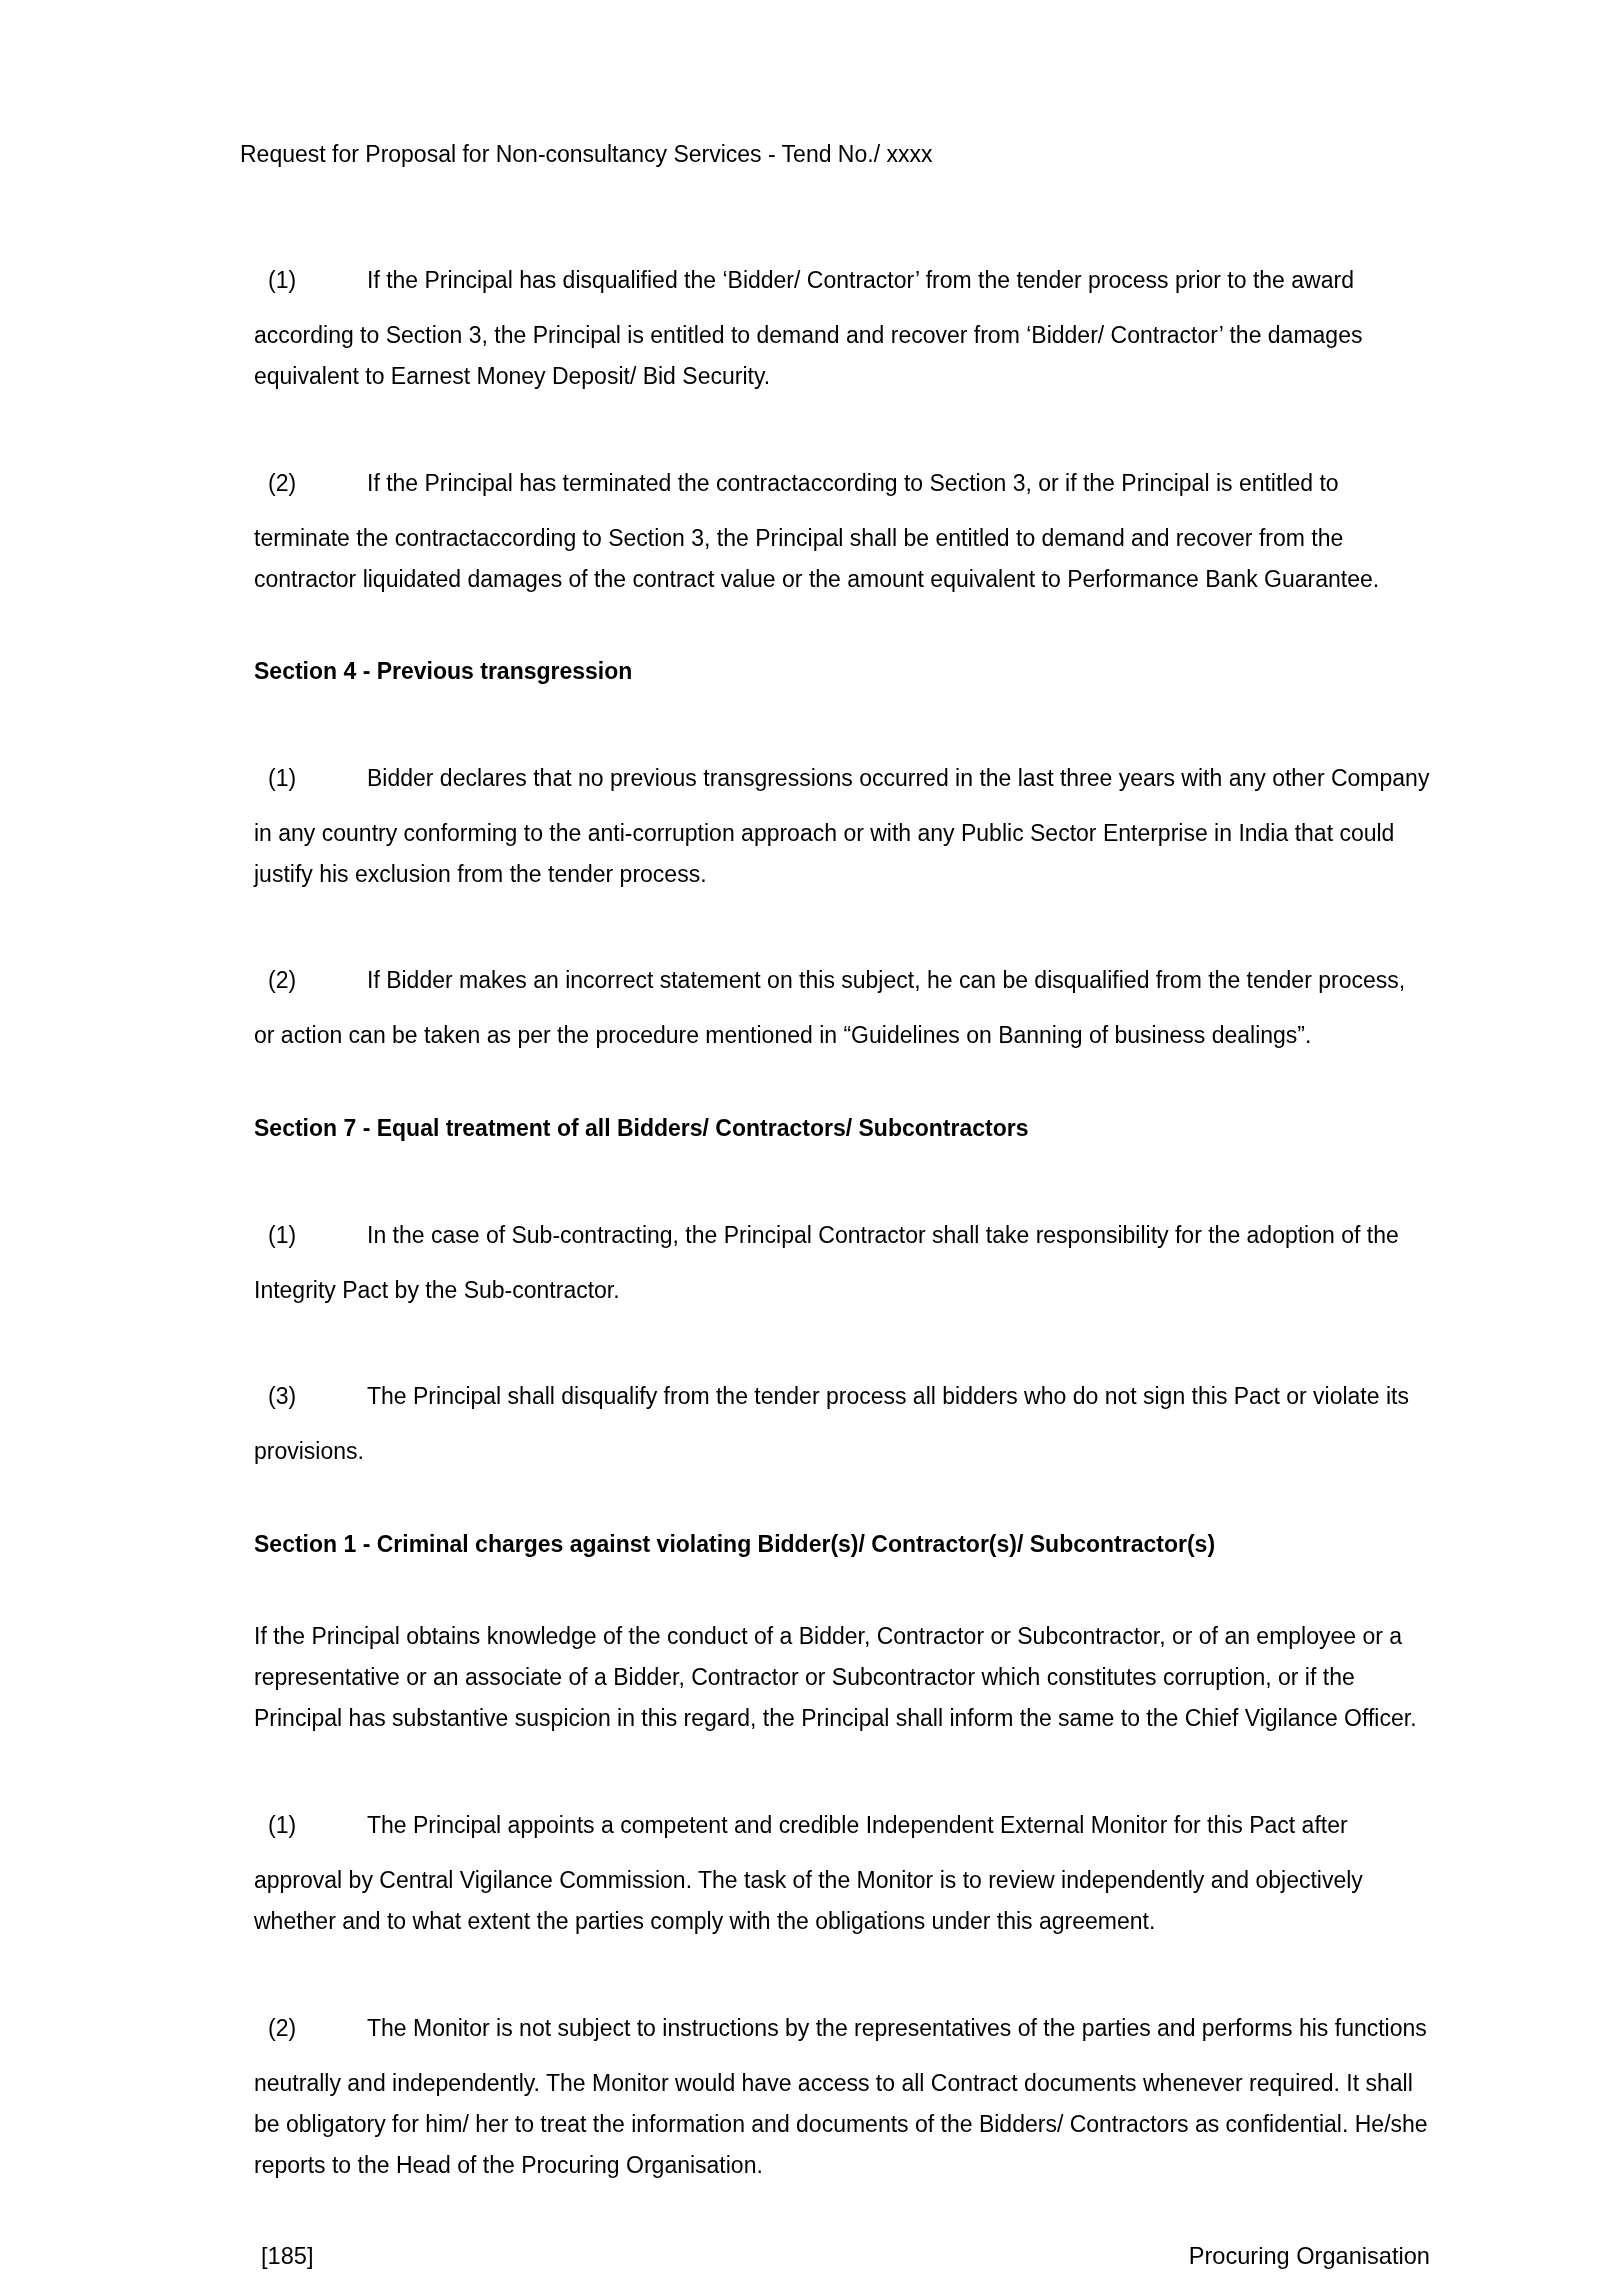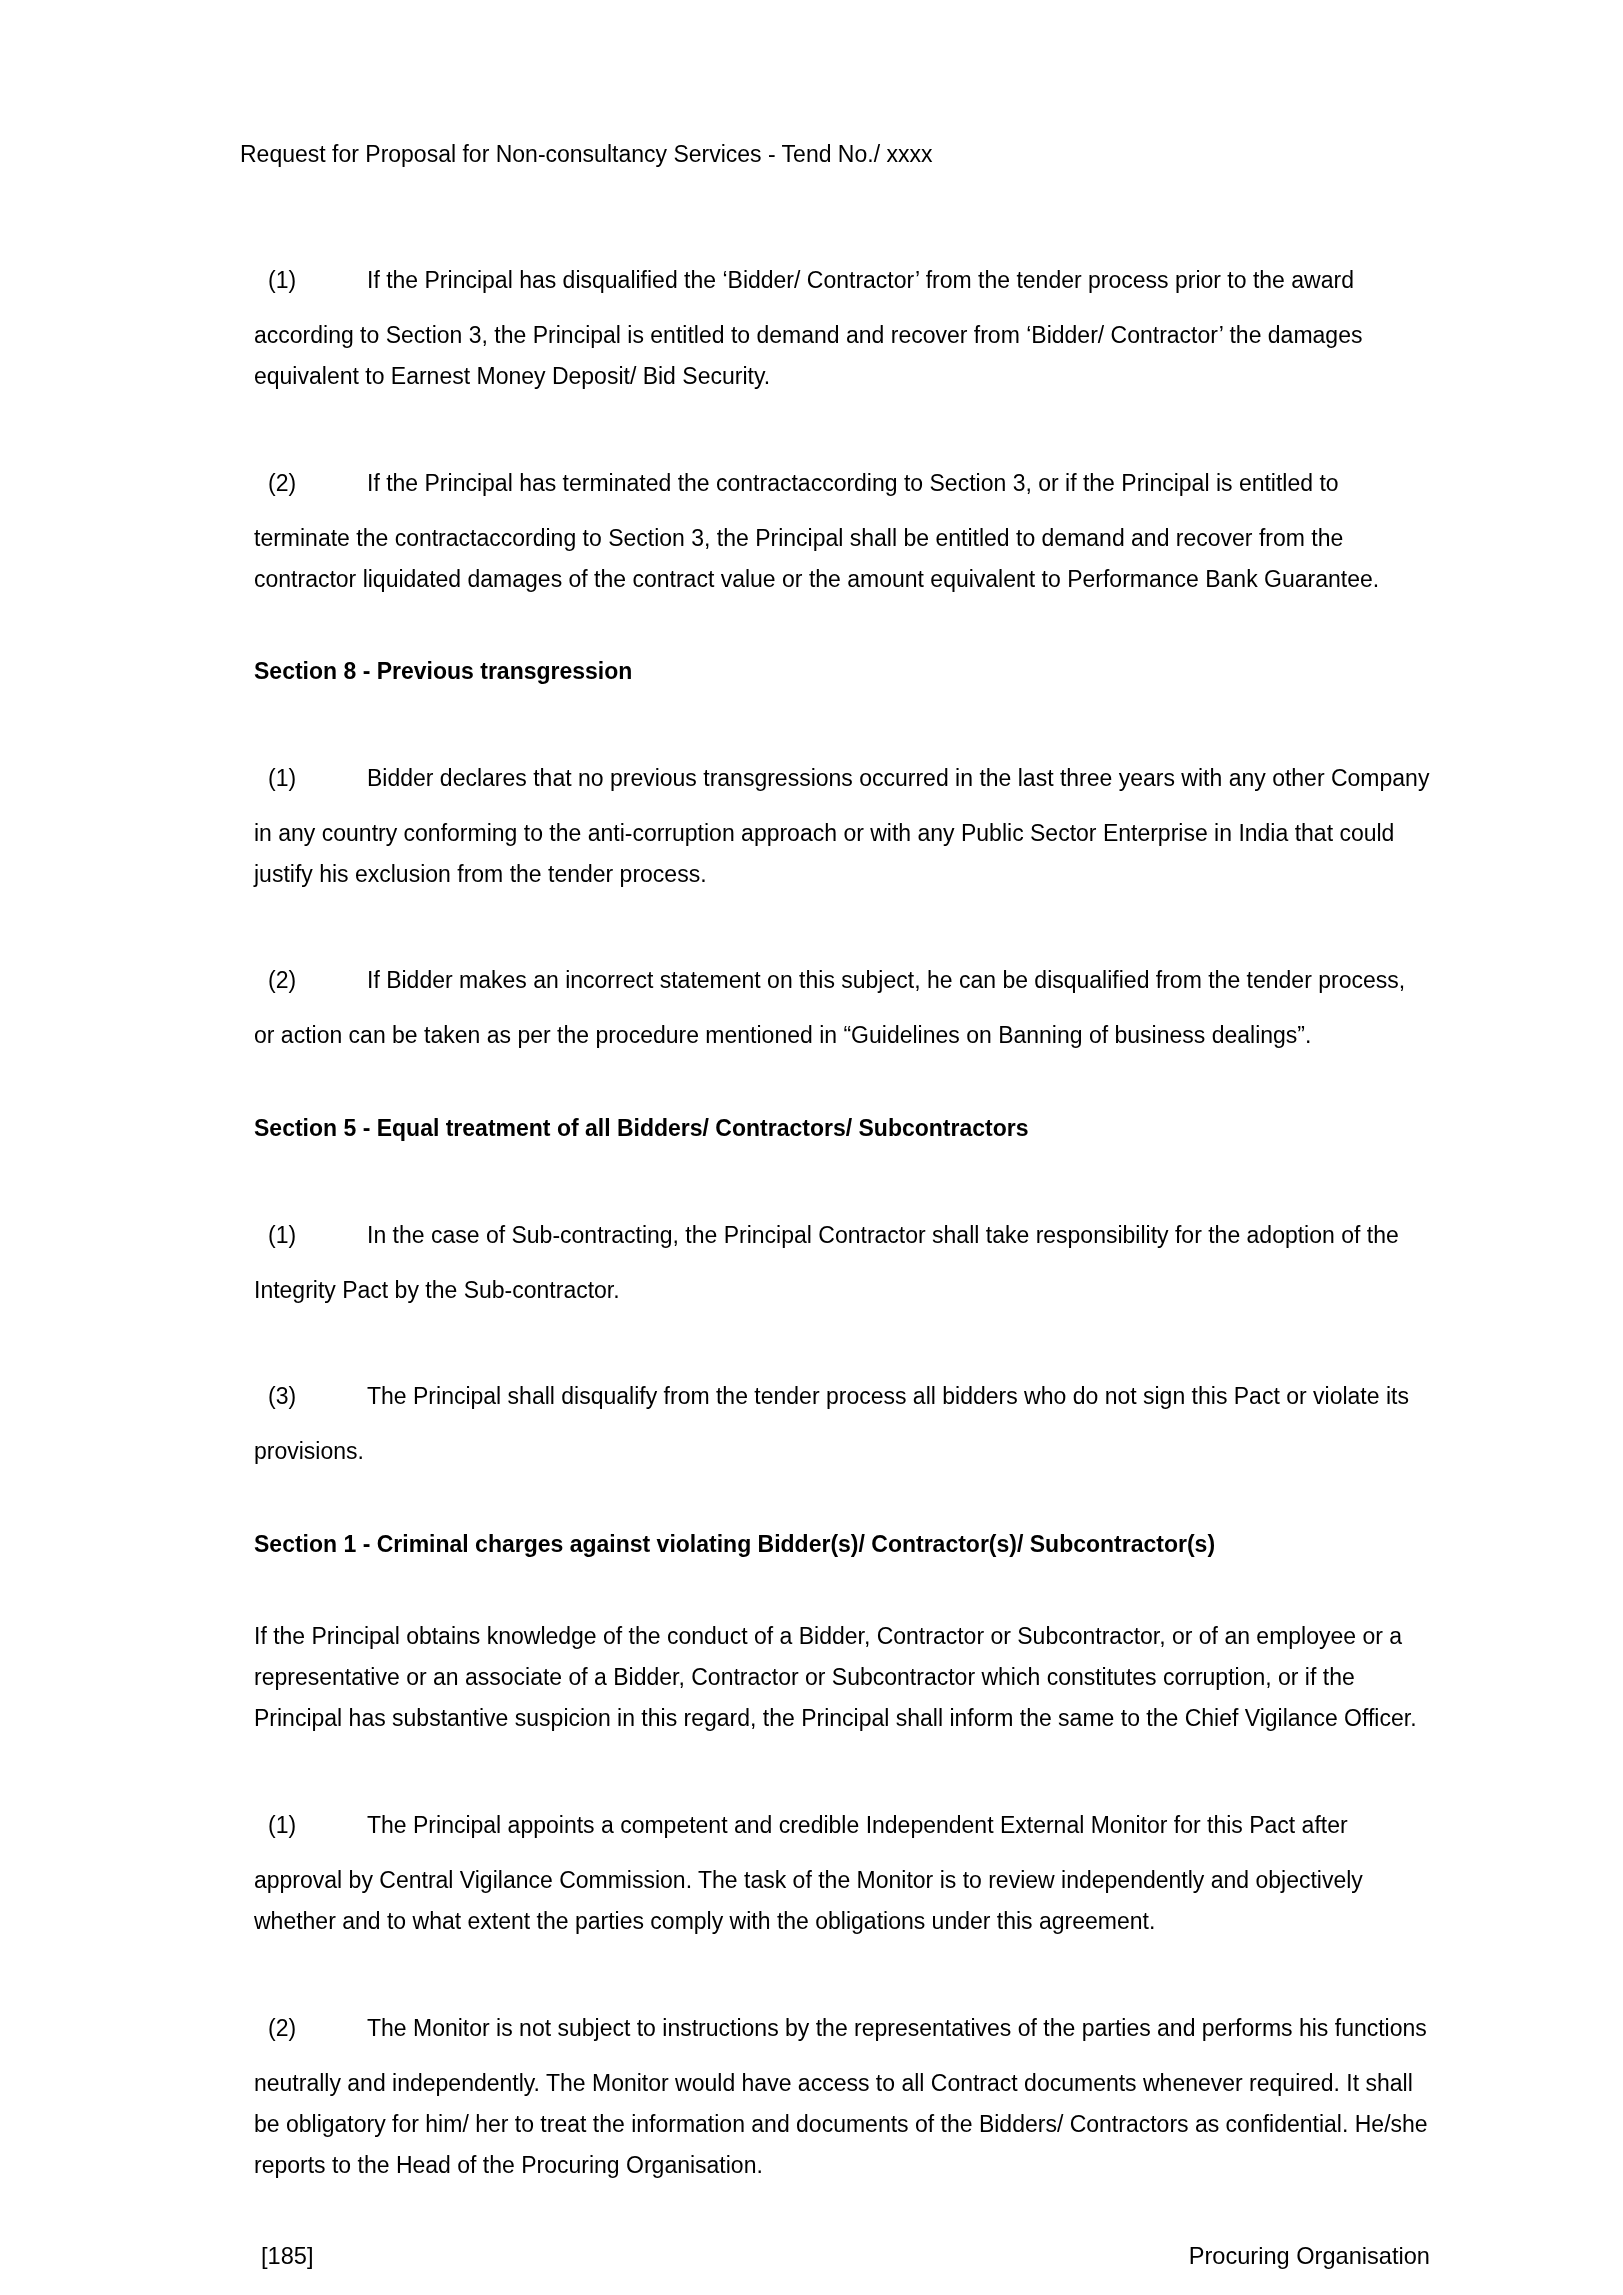--- a/index.html
+++ b/index.html
@@ -64,27 +64,27 @@
 <div class="page">
 
   <div class="doc-header">Request for Proposal for Non-consultancy Services - Tend No./ xxxx</div>
 
   <div class="content">
 
     <p class="block"><span class="num">(1)</span><span>If the Principal has disqualified the ‘Bidder/ Contractor’ from the tender process prior to the award according to Section 3, the Principal is entitled to demand and recover from ‘Bidder/ Contractor’ the damages equivalent to Earnest Money Deposit/ Bid Security.</span></p>
 
     <p class="block"><span class="num">(2)</span><span>If the Principal has terminated the contractaccording to Section 3, or if the Principal is entitled to terminate the contractaccording to Section 3, the Principal shall be entitled to demand and recover from the contractor liquidated damages of the contract value or the amount equivalent to Performance Bank Guarantee.</span></p>
 
-    <h2 class="section-heading">Section 8 - Previous transgression</h2>
+    <h2 class="section-heading">Section 4 - Previous transgression</h2>
 
     <p class="block"><span class="num">(1)</span><span>Bidder declares that no previous transgressions occurred in the last three years with any other Company in any country conforming to the anti-corruption approach or with any Public Sector Enterprise in India that could justify his exclusion from the tender process.</span></p>
 
     <p class="block"><span class="num">(2)</span><span>If Bidder makes an incorrect statement on this subject, he can be disqualified from the tender process, or action can be taken as per the procedure mentioned in “Guidelines on Banning of business dealings”.</span></p>
 
-    <h2 class="section-heading">Section 5 - Equal treatment of all Bidders/ Contractors/ Subcontractors</h2>
+    <h2 class="section-heading">Section 7 - Equal treatment of all Bidders/ Contractors/ Subcontractors</h2>
 
     <p class="block"><span class="num">(1)</span><span>In the case of Sub-contracting, the Principal Contractor shall take responsibility for the adoption of the Integrity Pact by the Sub-contractor.</span></p>
 
 
     <p class="block"><span class="num">(3)</span><span>The Principal shall disqualify from the tender process all bidders who do not sign this Pact or violate its provisions.</span></p>
 
     <h2 class="section-heading">Section 1 - Criminal charges against violating Bidder(s)/ Contractor(s)/ Subcontractor(s)</h2>
 
     <p class="block">If the Principal obtains knowledge of the conduct of a Bidder, Contractor or Subcontractor, or of an employee or a representative or an associate of a Bidder, Contractor or Subcontractor which constitutes corruption, or if the Principal has substantive suspicion in this regard, the Principal shall inform the same to the Chief Vigilance Officer.</p>
 

